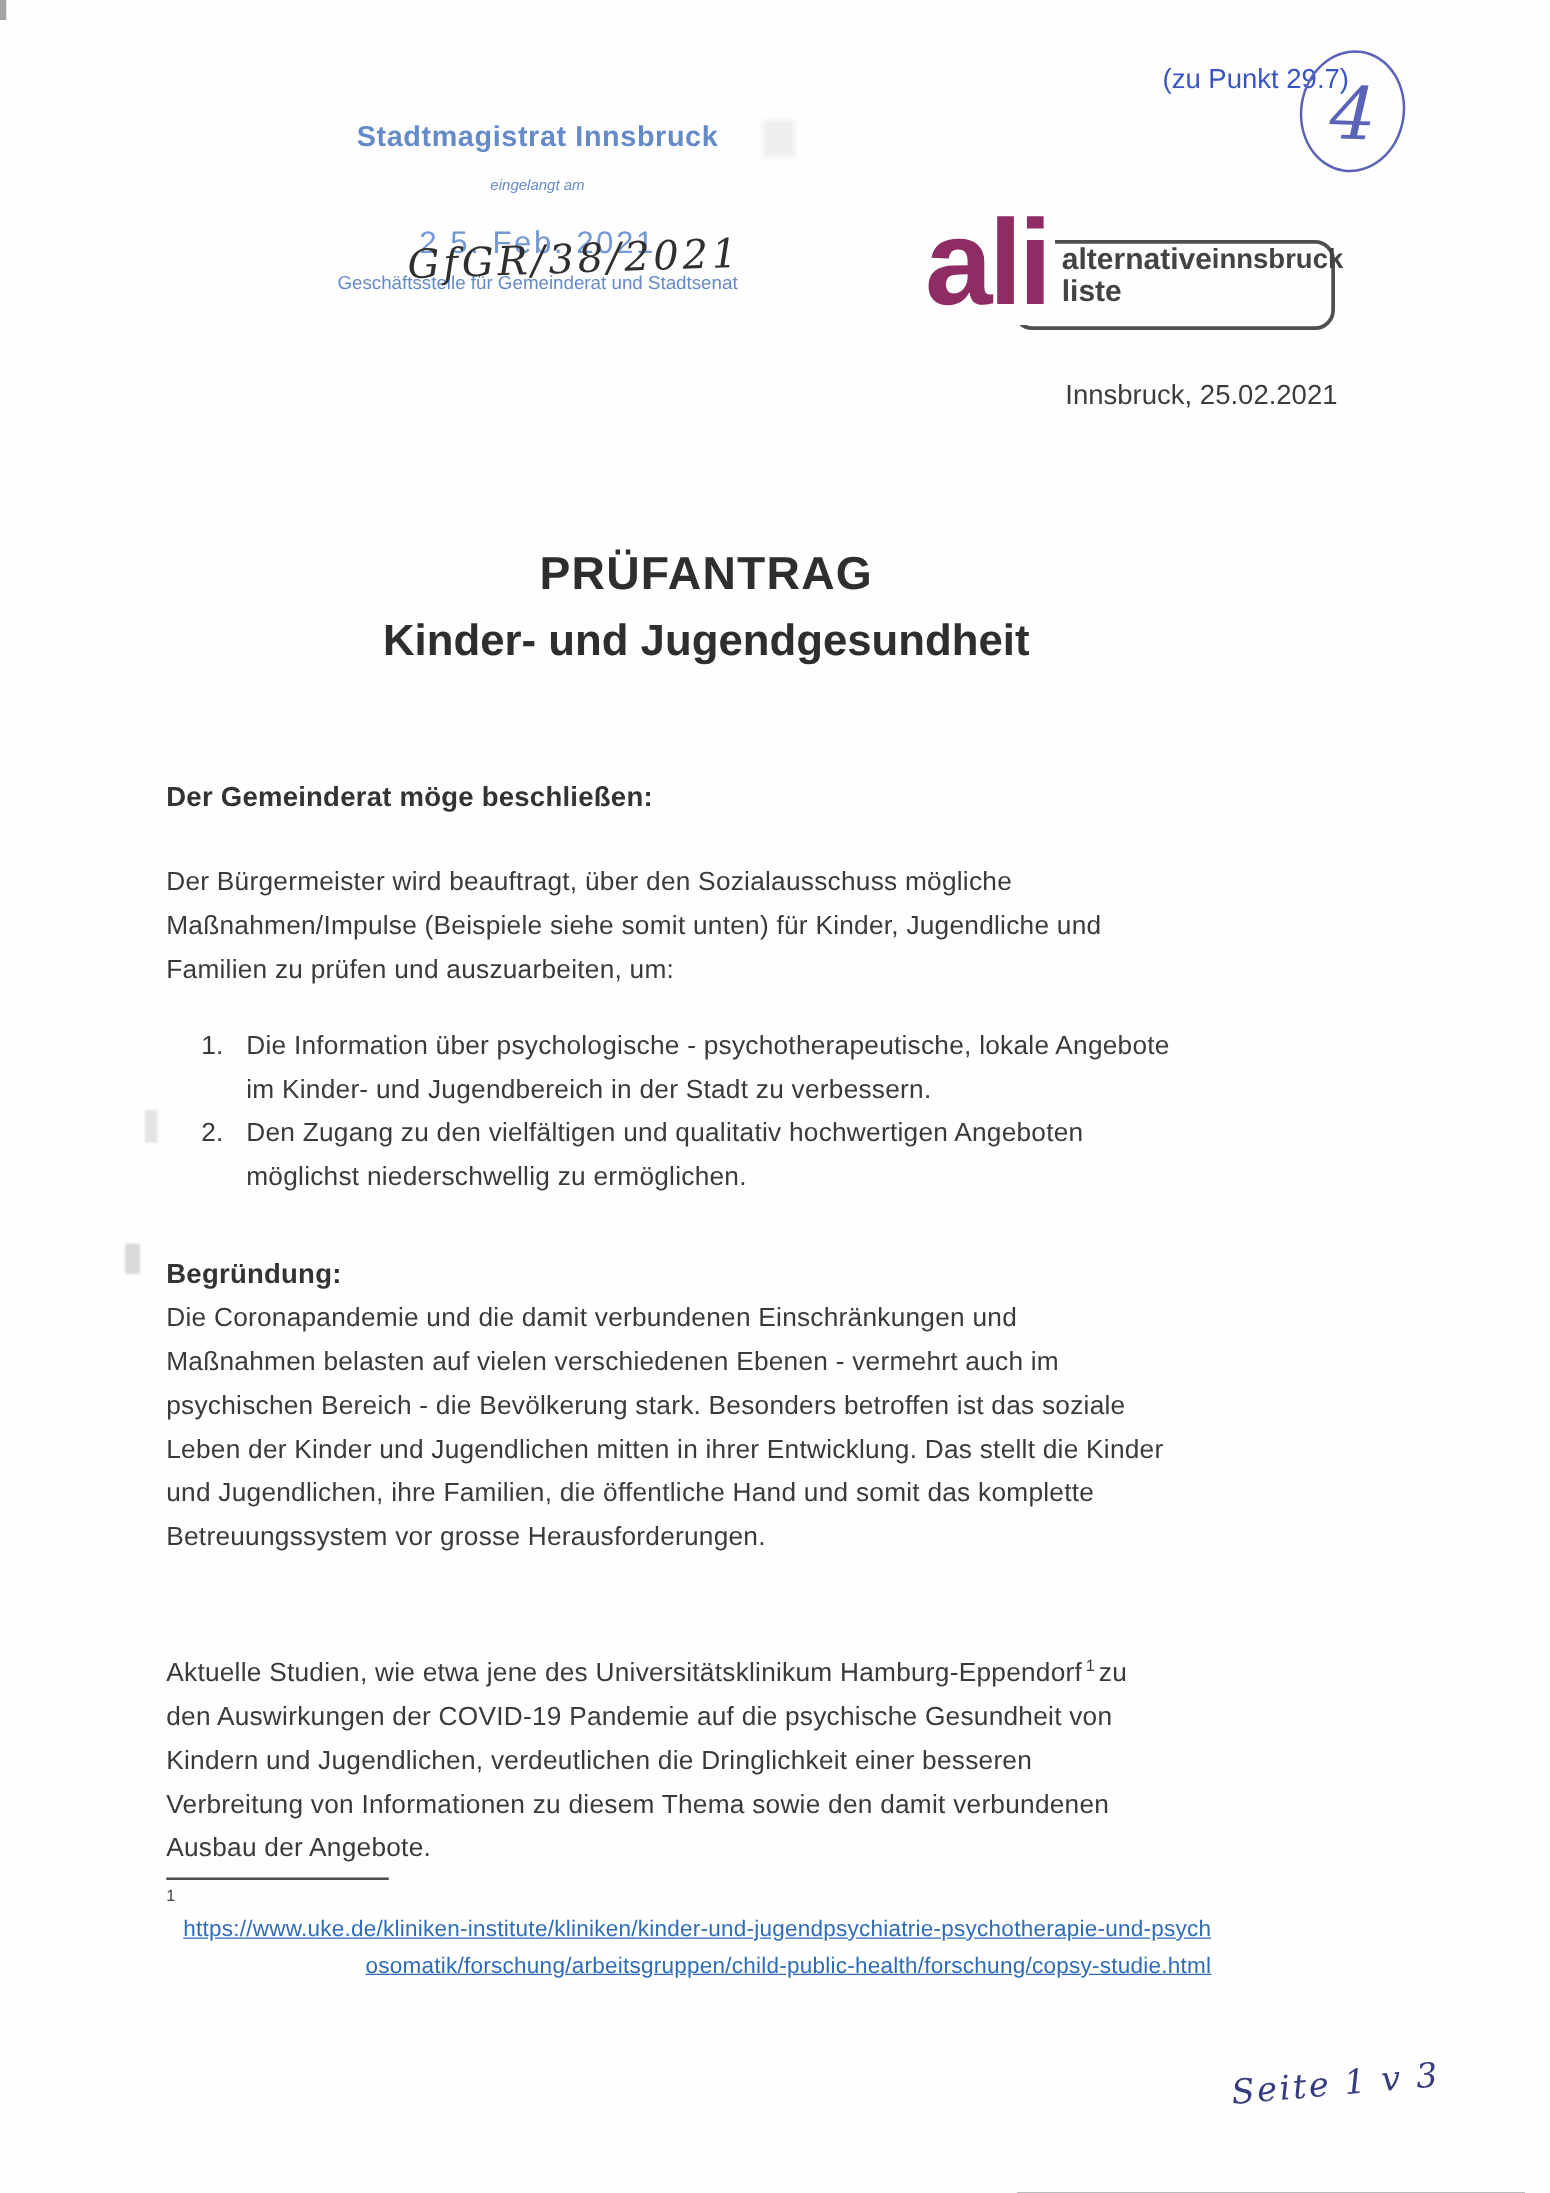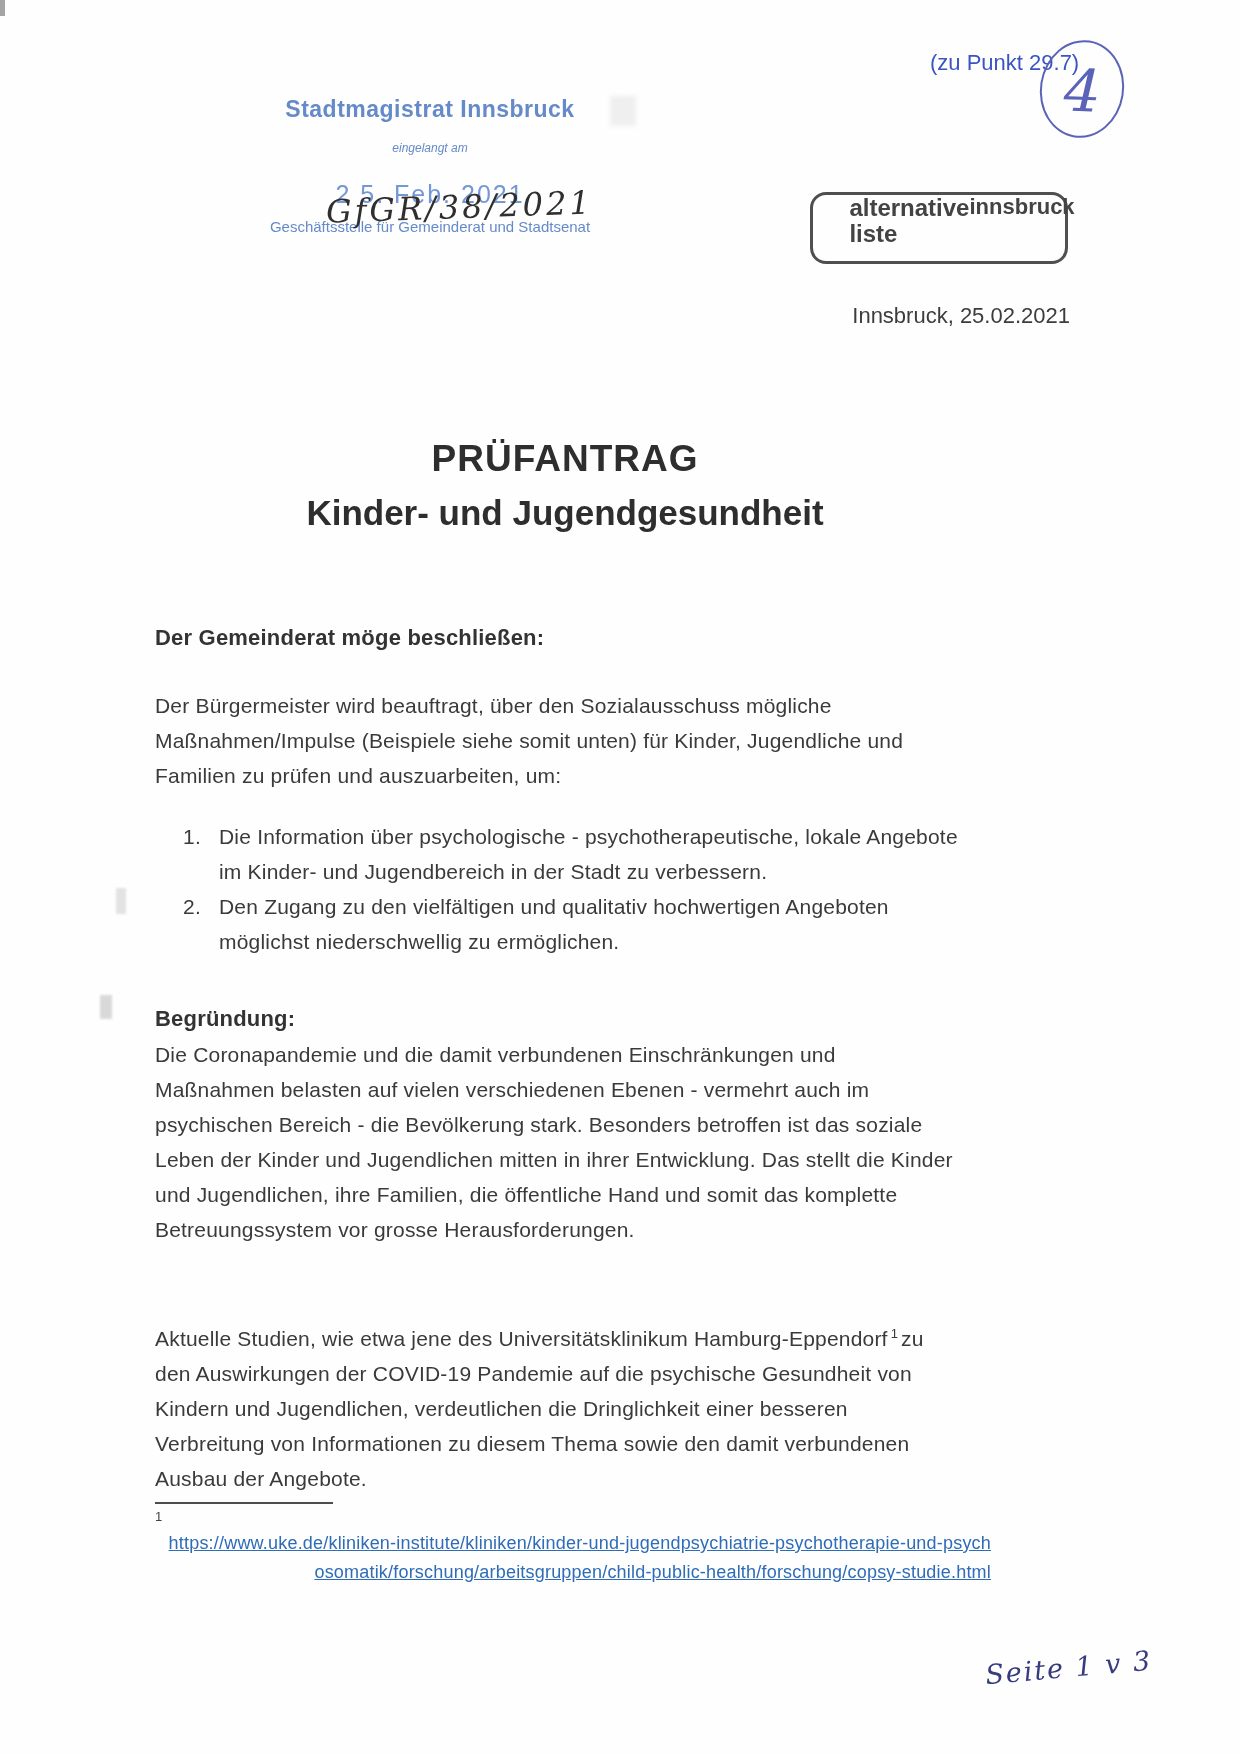--- a/index.html
+++ b/index.html
@@ -74,21 +74,21 @@
   .dateline{
     position:absolute;left:700px;top:303px;width:370px;
     text-align:right;font-size:22px;color:#3c3c3c;
   }
   .titleblock{position:absolute;left:150px;top:438px;width:830px;text-align:center;color:#2e2e2e;}
   .doc-title{font-size:37px;font-weight:700;letter-spacing:1px;}
   .doc-subtitle{font-size:35px;font-weight:700;margin-top:13px;}
 
   
   .main{
-    position:absolute;left:155px;top:620px;width:836px;
+    position:absolute;left:133px;top:620px;width:836px;
     font-size:21px;line-height:35px;color:#3a3a3a;letter-spacing:.2px;
   }
   .h-bold{font-size:22px;font-weight:700;line-height:36px;color:#333;}
   .intro{margin-top:32px;}
   .motion-list{margin-top:26px;}
   .li-row{display:flex;}
   .li-num{width:36px;flex:0 0 36px;padding-left:28px;}
   .li-lines{flex:1;}
   .reason-h{margin-top:42px;}
   .p2{margin-top:74px;}
@@ -130,20 +130,21 @@
   <div class="zu-punkt">(zu Punkt 29.7)</div>
   <div class="circle-number">
     <span>4</span>
   </div>
 
   <div class="logo">
     <div class="logo-box">
       <div class="l1">alternative liste</div>
       <div class="l2">innsbruck</div>
     </div>
+    <div class="logo-mark">ali</div>
   </div>
 
   <div class="dateline">Innsbruck, 25.02.2021</div>
 
   <div class="titleblock">
     <div class="doc-title">PRÜFANTRAG</div>
     <div class="doc-subtitle">Kinder- und Jugendgesundheit</div>
   </div>
 
   <div class="main">

